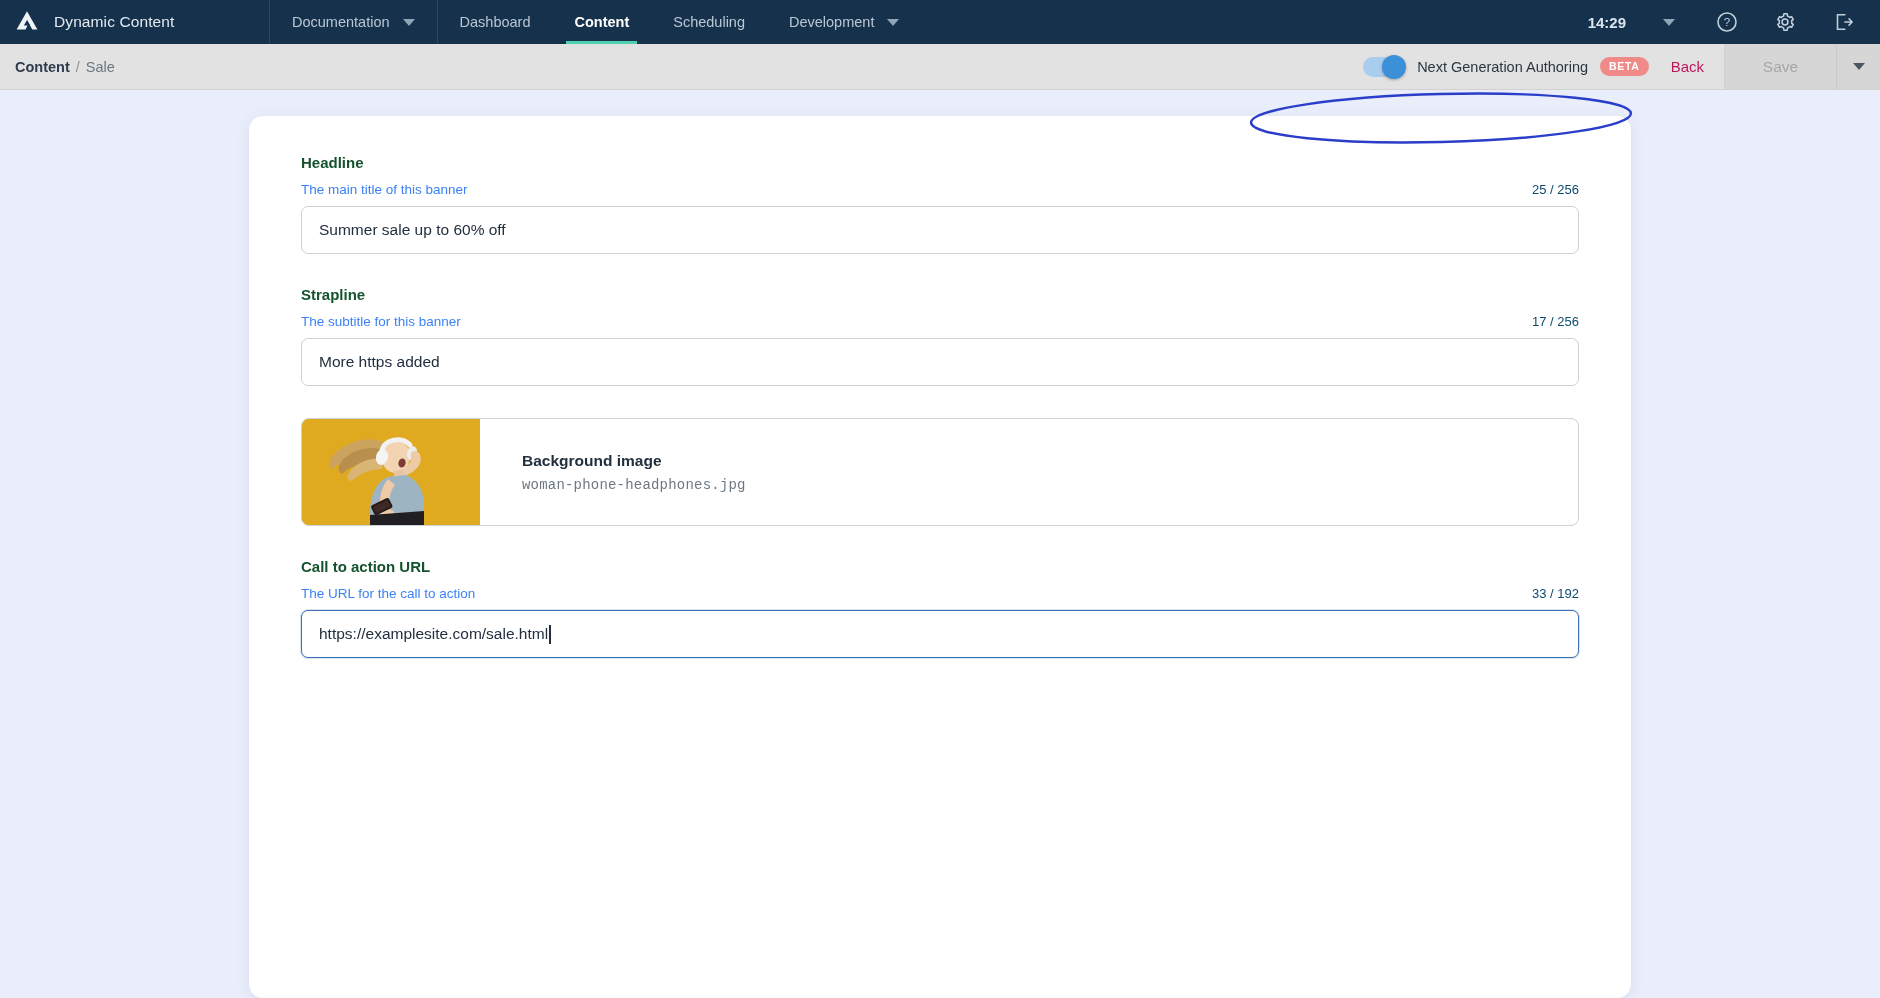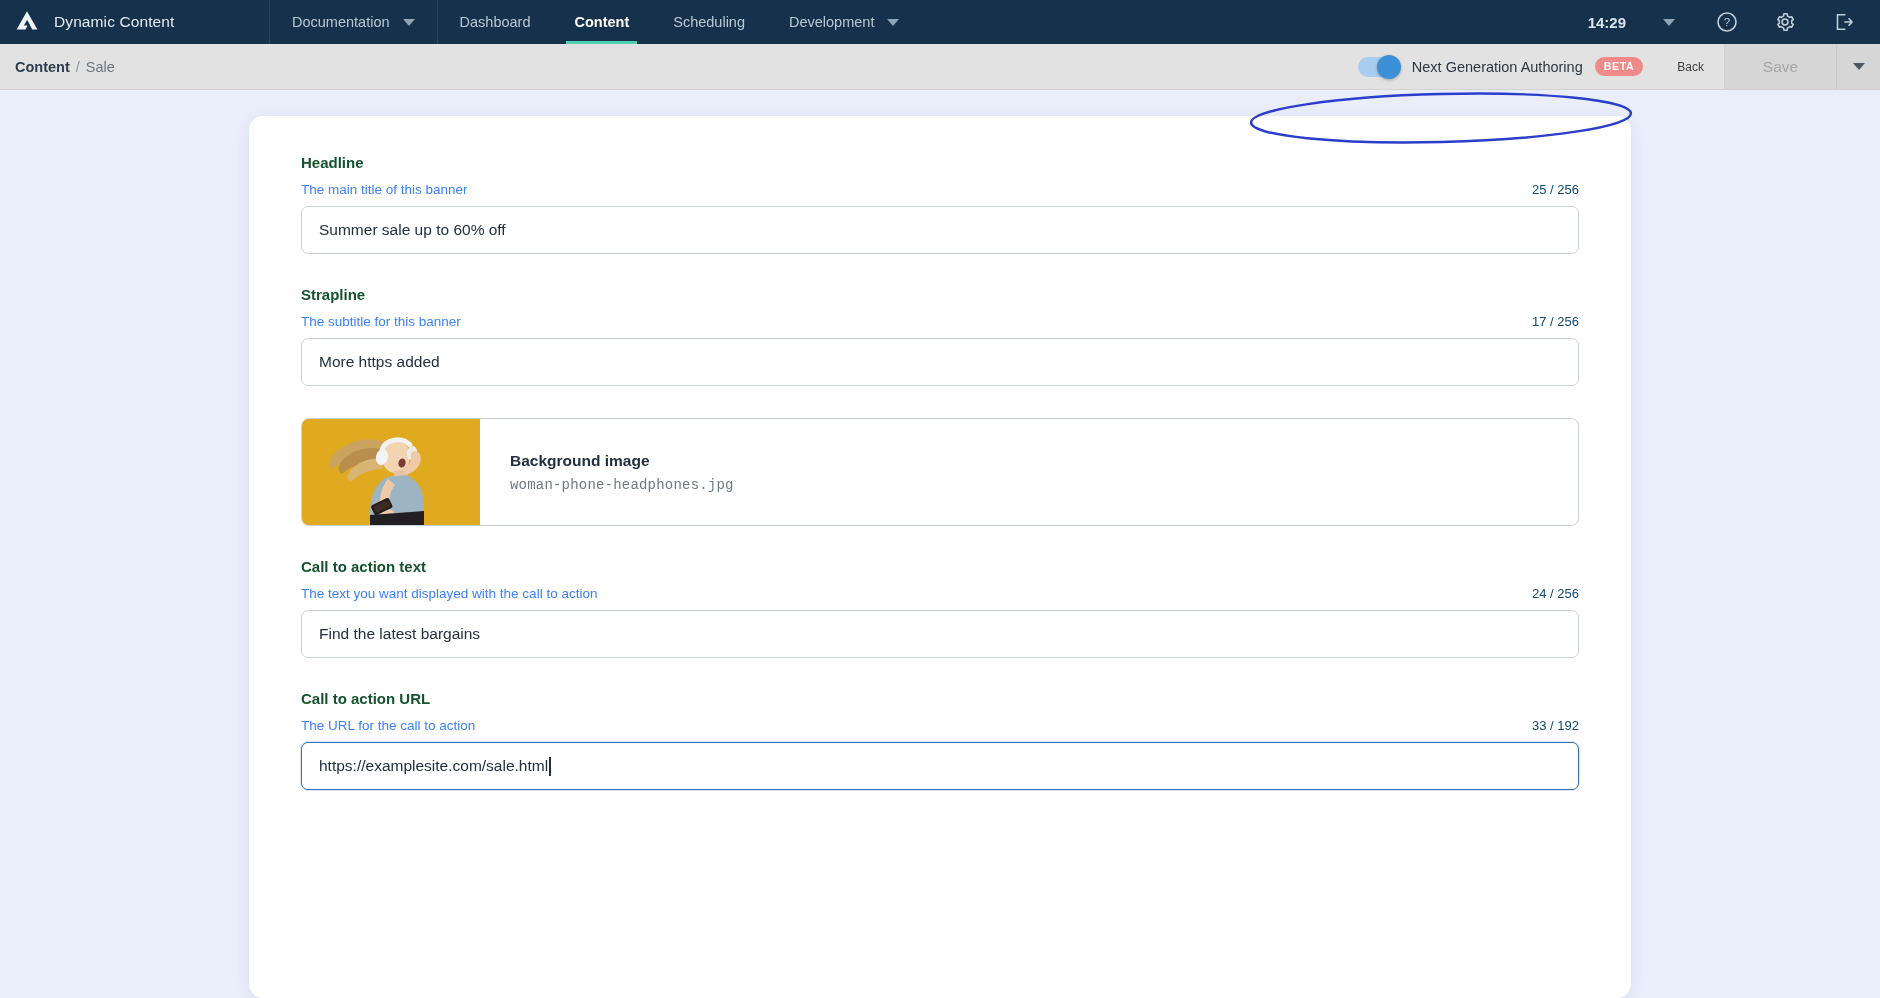--- a/index.html
+++ b/index.html
@@ -104,24 +104,23 @@
   }
   .ng-label { font-size: 14.5px; color: #2a3642; white-space: nowrap; }
   .beta {
     background: #ef8a88; color: #fff;
     font-size: 10.5px; font-weight: bold;
     letter-spacing: .7px;
     padding: 3px 9px 3.5px;
     border-radius: 10px;
   }
   .back-link {
-    font-size: 12px; color: #404040;
+    font-size: 15px; color: #be185d;
     padding: 0 20px 0 6px;
     cursor: pointer;
-    margin-left: 12px;
   }
   .save-btn {
     background: #d6d6d6;
     color: #a6a6a6;
     font-size: 15.5px;
     width: 112px; height: 100%;
     display: flex; align-items: center; justify-content: center;
     cursor: default;
     border-left: 1px solid #d2d2d2;
   }
@@ -209,21 +208,21 @@
     cursor: pointer;
   }
   .thumb {
     width: 178px; flex: 0 0 178px;
     position: relative;
     overflow: hidden;
     background: #e0aa20;
   }
   .imgcard-body {
     display: flex; flex-direction: column; justify-content: center;
-    padding-left: 30px;
+    padding-left: 42px;
     gap: 7px;
   }
   .img-title { font-size: 15.5px; font-weight: bold; color: #22303e; }
   .img-file {
     font-family: "Liberation Mono", monospace;
     font-size: 14px; color: #6e7883;
     letter-spacing: .2px;
   }
 </style>
 </head>
@@ -379,30 +378,20 @@
             <path d="M68 96 L122 92 L122 108 L68 108 Z" fill="#221f22"></path>
           </svg>
         </div>
         <div class="imgcard-body">
           <div class="img-title">Background image</div>
           <div class="img-file">woman-phone-headphones.jpg</div>
         </div>
       </div>
     </div>
 
-    <div class="field">
-      <div class="field-label">Call to action text</div>
-      <div class="field-meta">
-        <span class="field-help">The text you want displayed with the call to action</span>
-        <span class="field-count">24 / 256</span>
-      </div>
-      <div class="field-input">
-        <span>Find the latest bargains</span>
-      </div>
-    </div>
 
     <div class="field">
       <div class="field-label">Call to action URL</div>
       <div class="field-meta">
         <span class="field-help">The URL for the call to action</span>
         <span class="field-count">33 / 192</span>
       </div>
       <div class="field-input focused">
         <span>https://examplesite.com/sale.html</span>
           <span class="caret-bar"></span>

